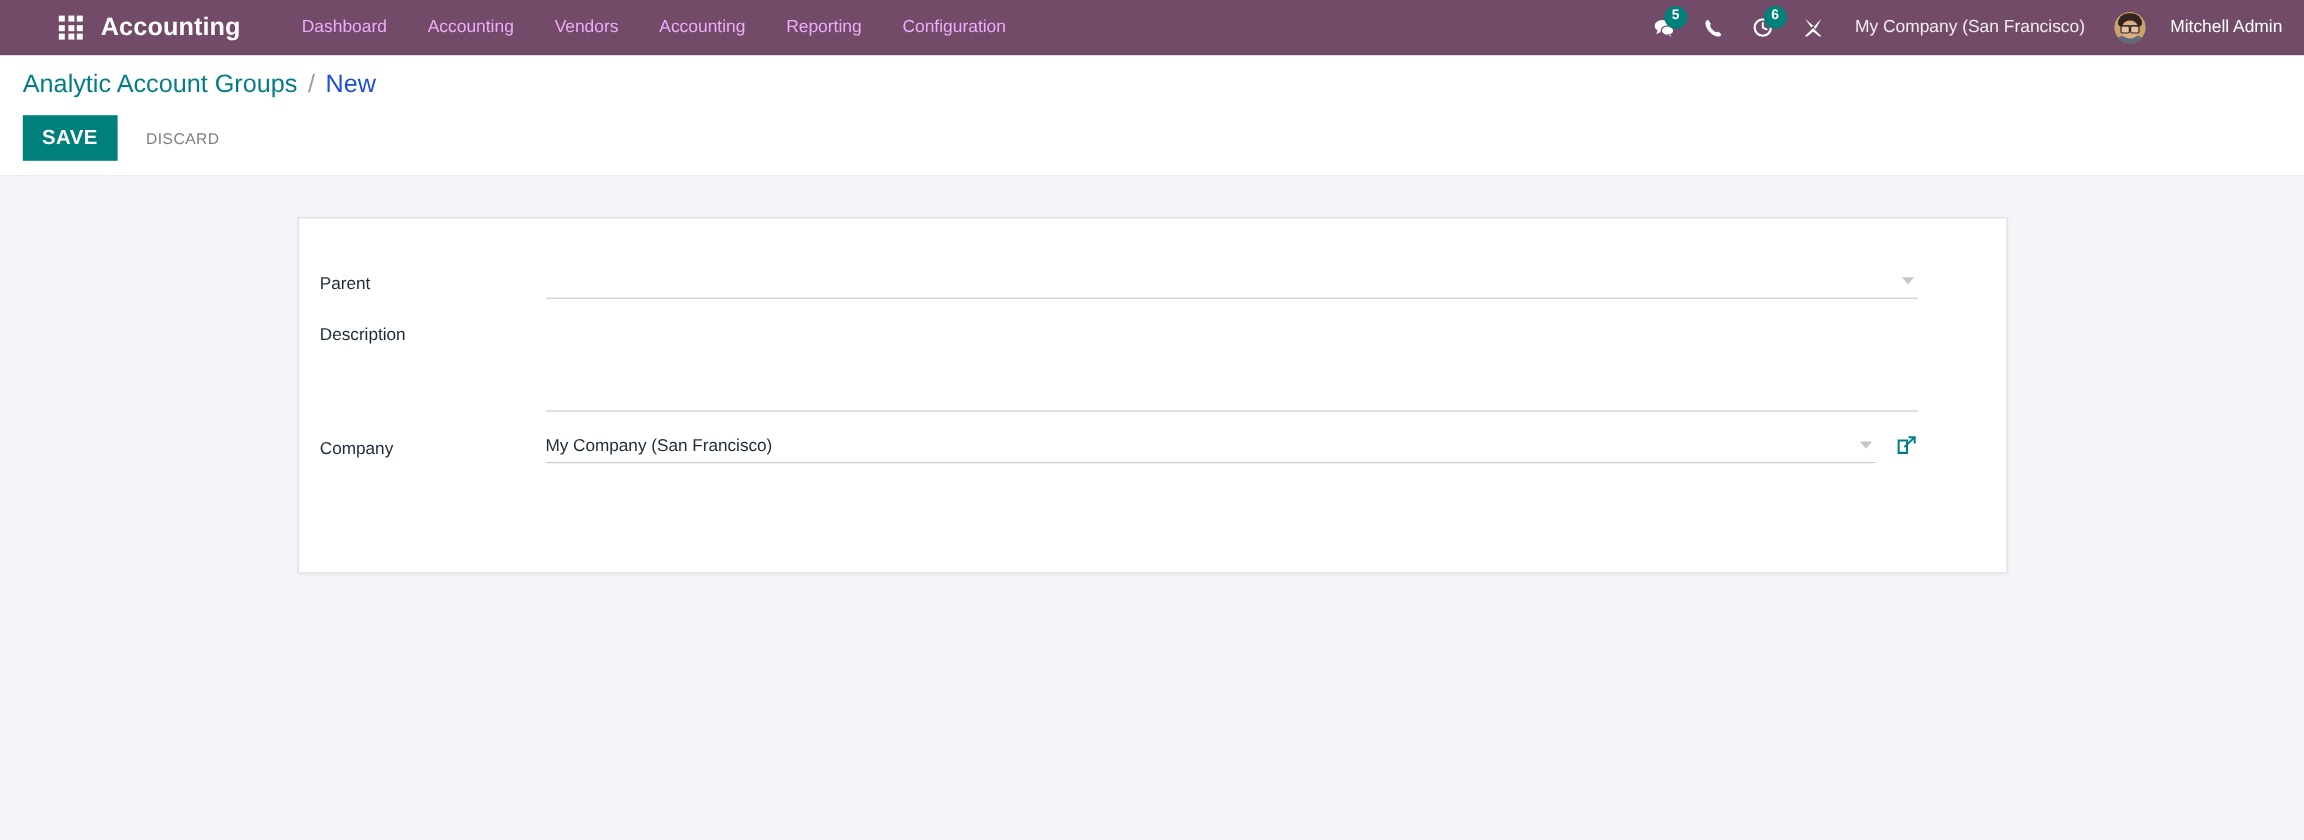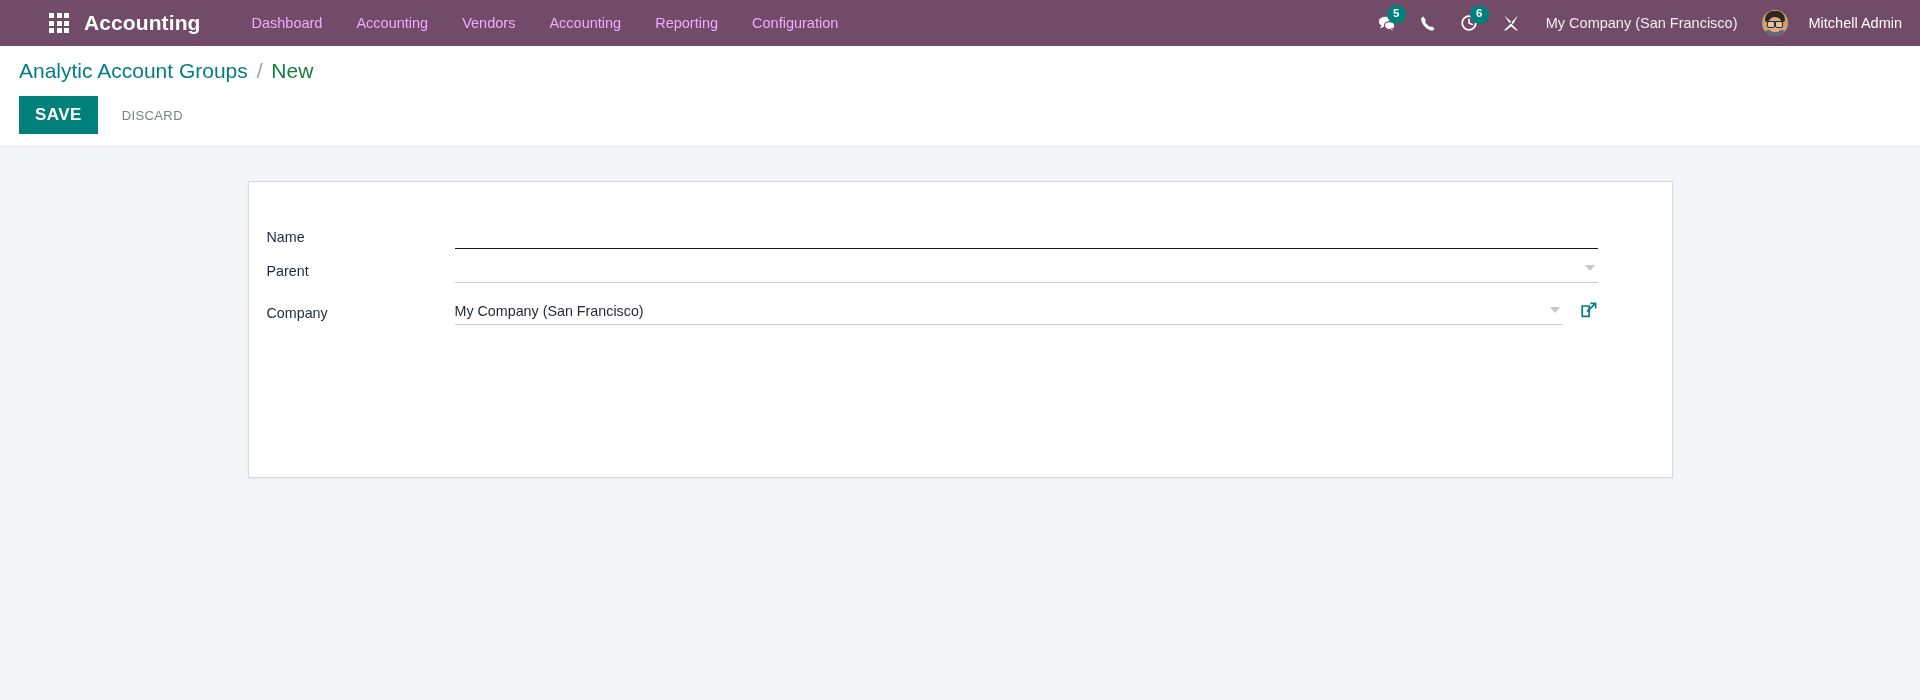--- a/index.html
+++ b/index.html
@@ -136,21 +136,21 @@
     padding: 13px 0 12px 0;
   }
   .breadcrumb {
     font-size: 21px;
     padding: 0 20px 0 19px;
     line-height: 1.15;
     white-space: nowrap;
   }
   .bc-link { color: #017e84; cursor: pointer; }
   .bc-sep { color: #9aa0a6; margin: 0 3px; }
-  .bc-current { color: #15803d; }
+  .bc-current { color: #1d4ed8; }
 
   .btn-row {
     display: flex;
     align-items: center;
     padding: 13px 19px 0 19px;
   }
   .btn-save {
     background: #00807b;
     color: #ffffff;
     font-size: 17px;
@@ -345,39 +345,39 @@
   <div class="btn-row">
     <button class="btn-save">SAVE</button>
     <button class="btn-discard">DISCARD</button>
   </div>
 
 </div>
 
 <div class="content-area">
   <div class="sheet">
 
-    <div class="form-row sp-name">
-      <div class="form-label">Name</div>
-      <div class="field-wrap">
-        <div class="field-box">
-          <input class="input-line required-empty" type="text" placeholder="" style="">
-        </div>
-      </div>
-    </div>
 
     <div class="form-row sp-parent">
       <div class="form-label">Parent</div>
       <div class="field-wrap">
         <div class="field-box m2o">
           <input class="input-line" type="text" placeholder="" style="">
           <span class="caret"></span>
         </div>
       </div>
     </div>
 
+    <div class="form-row sp-desc">
+      <div class="form-label">Description</div>
+      <div class="field-wrap">
+        <div class="field-box">
+          <textarea class="textarea-line" placeholder="" style=""></textarea>
+        </div>
+      </div>
+    </div>
 
     <div class="form-row">
       <div class="form-label">Company</div>
       <div class="field-wrap">
         <div class="field-box m2o">
           <input class="input-line" type="text" value="My Company (San Francisco)" style="">
           <span class="caret"></span>
         </div>
         <span class="ext-link">
           <svg width="18" height="18" viewBox="0 0 18 18">

